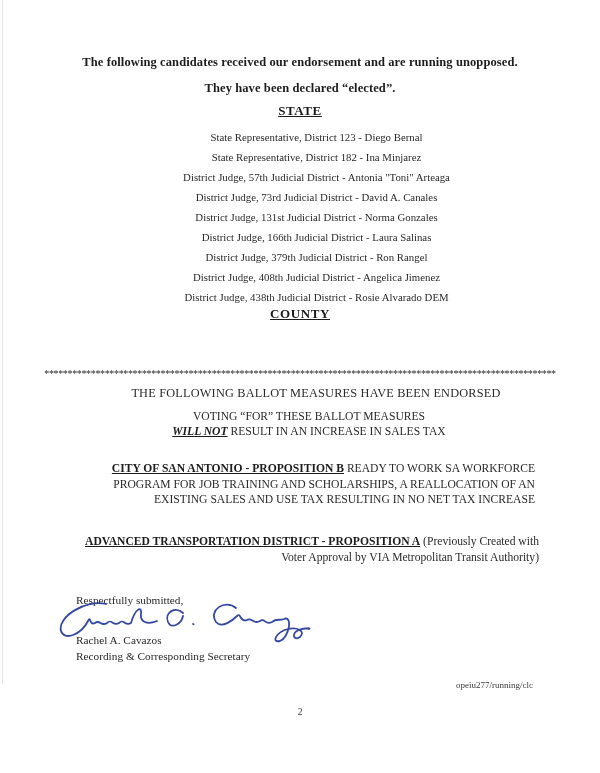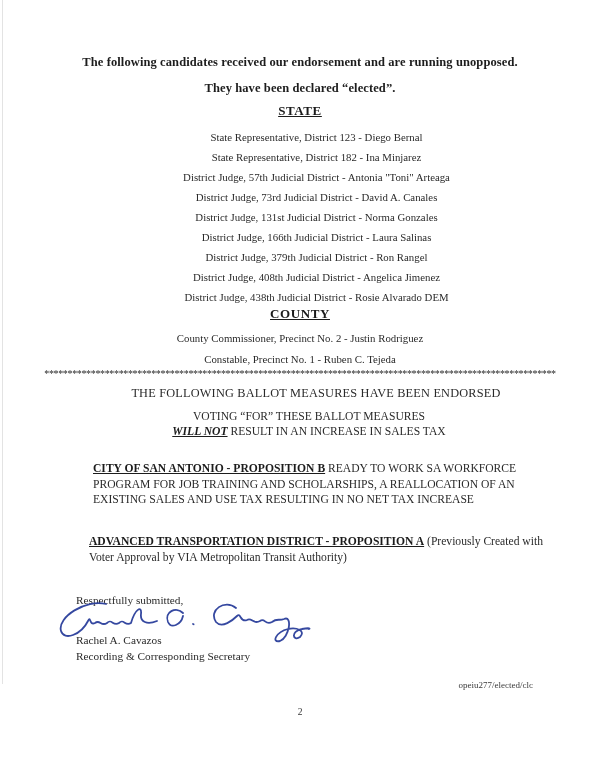--- a/index.html
+++ b/index.html
@@ -52,22 +52,22 @@
 
   #endorsed { top: 386px; font-size: 12.3px; color: #2a2a2a; letter-spacing: 0.2px; padding-left: 32px; }
 
   #voting-note { top: 409px; font-size: 11.6px; line-height: 15px; color: #2a2a2a; padding-left: 18px; }
   .willnot {
     font-weight: bold; font-style: italic; text-decoration: underline;
     color: #1d1d1d;
   }
 
   .measure-par {
-    position: absolute; left: 65px; width: 470px; text-align: left;
-    font-size: 11.6px; line-height: 15.5px; color: #2a2a2a; margin-left: 28px;
+    position: absolute; left: 65px; width: 470px; text-align: right;
+    font-size: 11.6px; line-height: 15.5px; color: #2a2a2a;
   }
   #prop-b-par { top: 461px; }
   #prop-a-par { top: 534px; width: 478px; left: 61px; }
   .measure-title {
     font-weight: bold; text-decoration: underline; color: #1c1c1c;
   }
 
   .closing-text {
     position: absolute; left: 76px;
     font-size: 11.3px; color: #2a2a2a;
@@ -102,24 +102,20 @@
     <li>District Judge, 73rd Judicial District - David A. Canales</li>
     <li>District Judge, 131st Judicial District - Norma Gonzales</li>
     <li>District Judge, 166th Judicial District - Laura Salinas</li>
     <li>District Judge, 379th Judicial District - Ron Rangel</li>
     <li>District Judge, 408th Judicial District - Angelica Jimenez</li>
     <li>District Judge, 438th Judicial District - Rosie Alvarado DEM</li>
   </ul>
 
   <div id="county-heading" class="abs section-heading">COUNTY</div>
 
-  <ul id="county-list" class="abs plain">
-    <li>County Commissioner, Precinct No. 2 - Justin Rodriguez</li>
-    <li>Constable, Precinct No. 1 - Ruben C. Tejeda</li>
-  </ul>
 
   <div id="divider" class="abs">**************************************************************************************************************</div>
 
   <div id="endorsed" class="abs">THE FOLLOWING BALLOT MEASURES HAVE BEEN ENDORSED</div>
 
   <div id="voting-note" class="abs">
     <span>VOTING “FOR” THESE BALLOT MEASURES</span><br>
     <span class="willnot">WILL NOT</span><span> RESULT IN AN INCREASE IN SALES TAX</span>
   </div>
 
@@ -159,16 +155,16 @@
                C 221 48, 226 37, 238 34
                C 247 32, 256 36, 250 42
                C 243 47, 240 36, 252 34
                C 257 33, 261 33, 259 34"></path>
     </g>
   </svg>
 
   <div id="signatory-name" class="closing-text">Rachel A. Cavazos</div>
   <div id="signatory-title" class="closing-text">Recording &amp; Corresponding Secretary</div>
 
-  <div id="union-bug">opeiu277/elected/clc</div>
+  <div id="union-bug">opeiu277/running/clc</div>
 
   <div id="page-number" class="abs">2</div>
 </div>
 
 </body></html>

